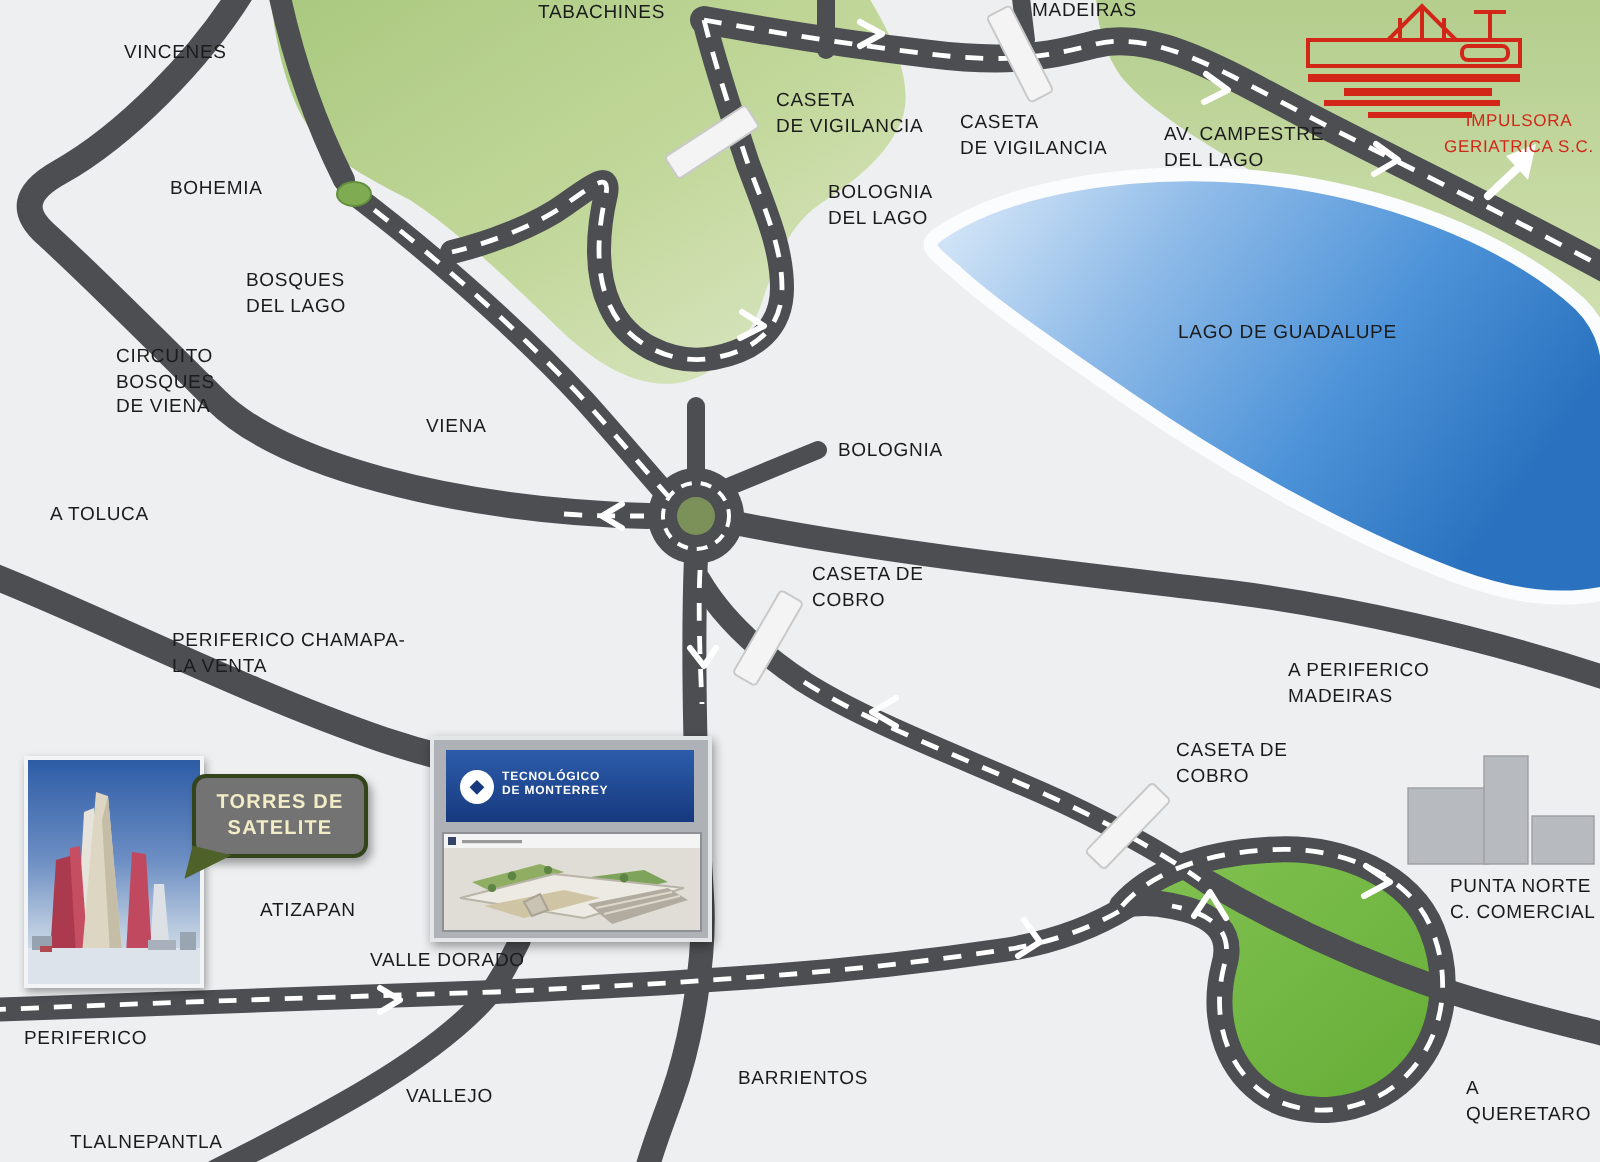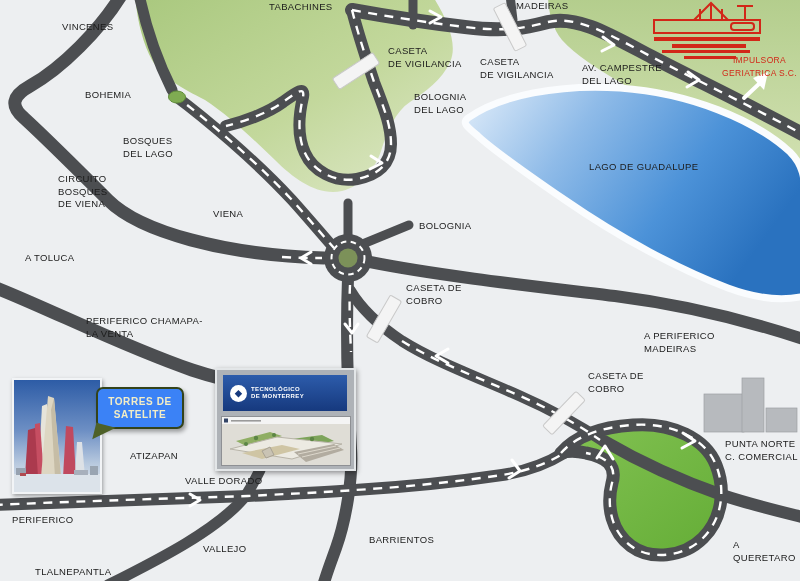--- a/index.html
+++ b/index.html
@@ -7,21 +7,21 @@
          background:#edeff1;font-family:"Liberation Sans",sans-serif;}
   #roadmap{position:absolute;left:0;top:0;}
   .map-label{position:absolute;font-weight:normal;font-size:9.5px;line-height:12.5px;
              letter-spacing:.35px;color:#1b1b1b;white-space:nowrap;}
   .map-label.center{text-align:center;}
   
   .photo{position:absolute;left:12px;top:378px;width:86px;height:112px;
          border:2px solid #f2f4f6;box-shadow:1px 2px 4px rgba(0,0,0,.35);}
   
   .bubble{position:absolute;left:96px;top:387px;width:84px;height:38px;
-          background:#3b82f6;border:2px solid #33431a;border-radius:7px;
+          background:#737373;border:2px solid #33431a;border-radius:7px;
           box-shadow:2px 3px 4px rgba(0,0,0,.35);
           display:flex;flex-direction:column;align-items:center;justify-content:center;}
   .bubble .line{color:#f2edc6;font-weight:bold;font-size:10px;line-height:13px;letter-spacing:.6px;}
   .bubble-tail{position:absolute;left:-4px;bottom:-15px;width:0;height:0;
           border-top:17px solid #4e6128;border-right:20px solid transparent;
           transform:rotate(14deg);}
   
   .tec{position:absolute;left:215px;top:368px;width:137px;height:99px;
        background:#aeb2b7;border:2px solid #e3e6e8;box-shadow:1px 2px 5px rgba(0,0,0,.4);}
   .tec-banner{position:absolute;left:6px;top:5px;width:124px;height:36px;

